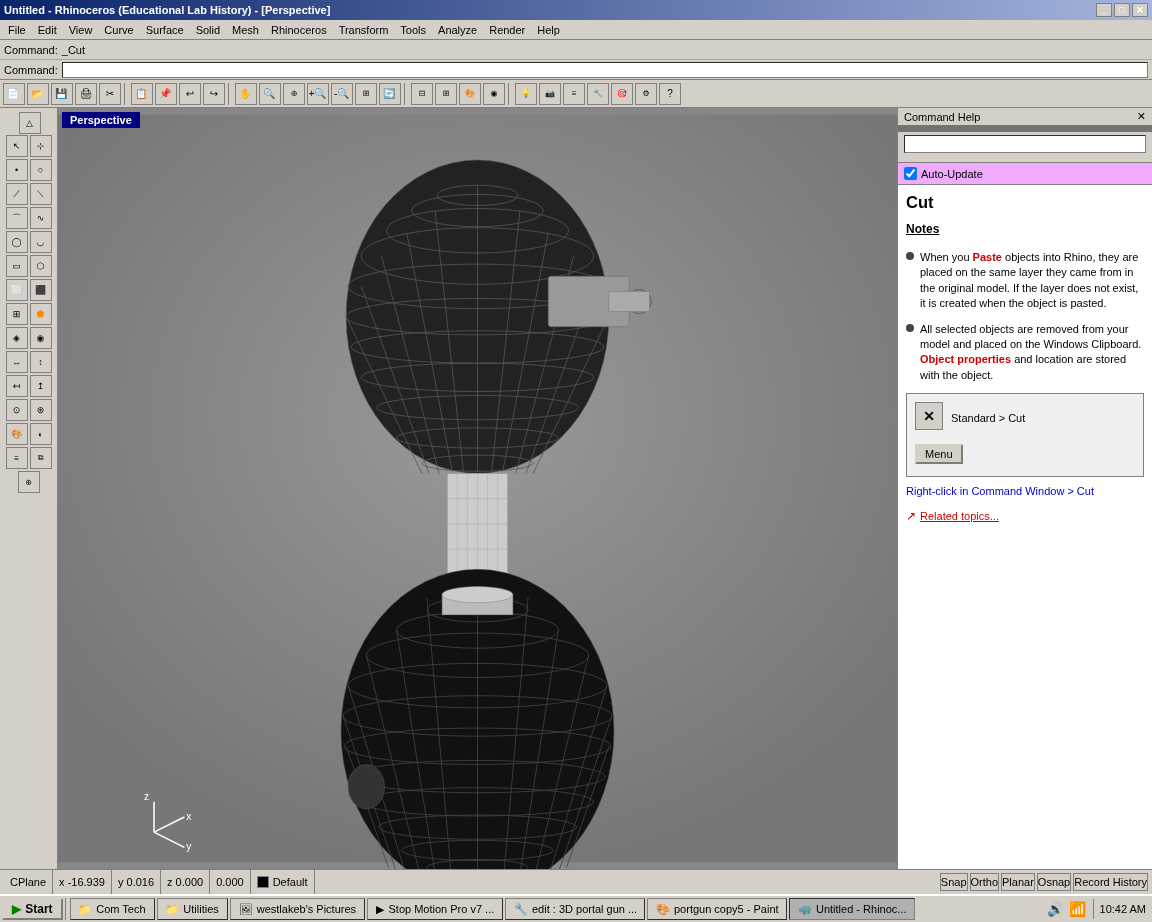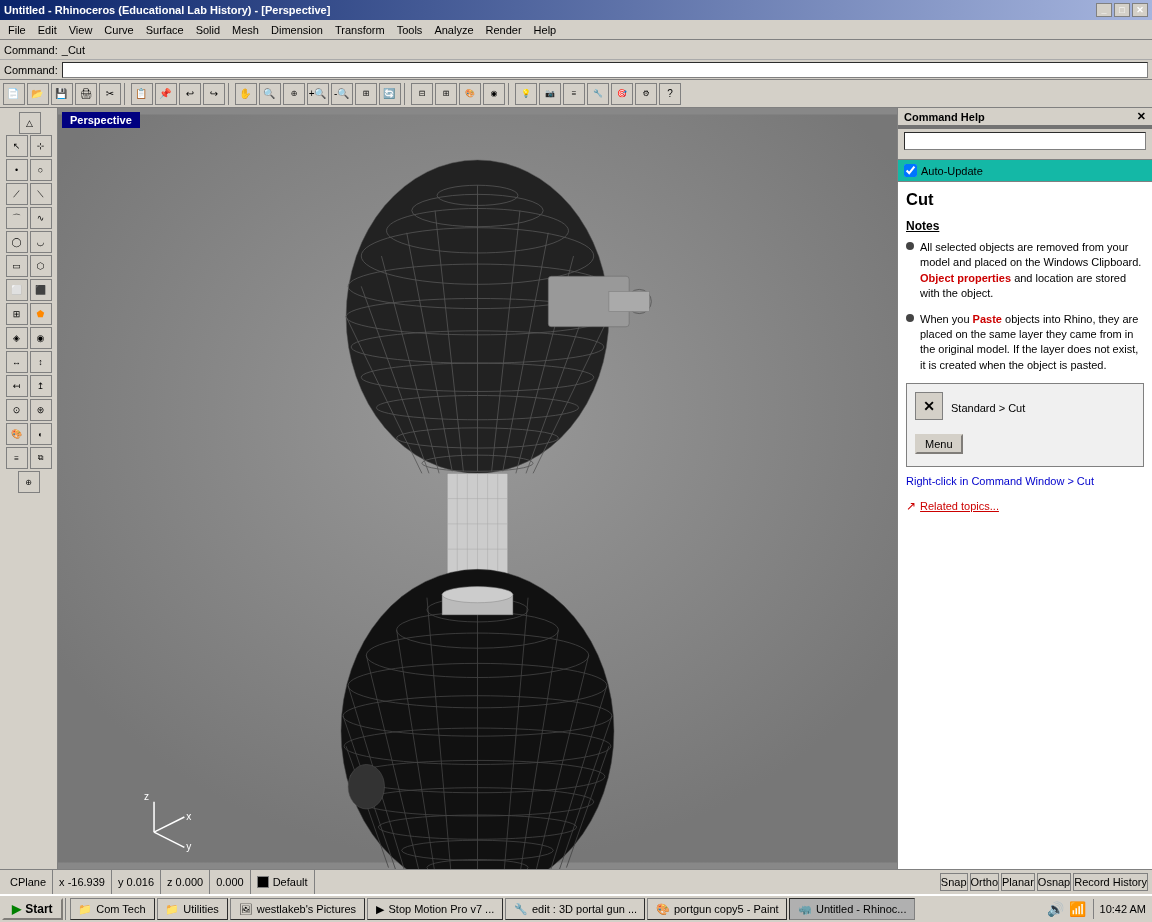--- a/index.html
+++ b/index.html
@@ -133,43 +133,42 @@
     #right-panel {
       width: 255px;
       background: #d4d0c8;
       border-left: 1px solid #808080;
       display: flex;
       flex-direction: column;
       font-size: 11px;
     }
     #cmd-help-header {
       background: #d4d0c8;
-      border-bottom: 4px solid #737373;
+      border-bottom: 7px solid #737373;
       padding: 2px 6px;
       display: flex;
       justify-content: space-between;
       align-items: center;
       font-size: 11px;
-      font-weight: bold;
     }
     #cmd-help-close {
       cursor: pointer;
       font-size: 11px;
     }
     #auto-update-row {
       display: flex;
       align-items: center;
       padding: 4px 6px;
       border-bottom: 1px solid #808080;
-      background: #14b8a6;
+      background: #f0abfc;
     }
     .help-blue { color: #0000cc; }
     .help-bold-red { color: #cc0000; font-weight: bold; }
     .notes-section { margin-top: 10px; }
-    .notes-title { font-weight: bold; font-size: 12px; color: black; margin-bottom: 7px; text-decoration: underline; }
+    .notes-title { font-weight: bold; font-size: 12px; color: black; margin-bottom: 14px; text-decoration: underline; }
     .note-item {
       display: flex;
       margin-bottom: 10px;
       align-items: flex-start;
     }
     .note-bullet {
       width: 8px; height: 8px;
       background: #444;
       border-radius: 50%;
       margin-top: 2px;
@@ -324,21 +323,21 @@
 </div>
 
 <div id="menu-bar">
   <span class="menu-item">File</span>
   <span class="menu-item">Edit</span>
   <span class="menu-item">View</span>
   <span class="menu-item">Curve</span>
   <span class="menu-item">Surface</span>
   <span class="menu-item">Solid</span>
   <span class="menu-item">Mesh</span>
-  <span class="menu-item">Dimension</span>
+  <span class="menu-item">Rhinoceros</span>
   <span class="menu-item">Transform</span>
   <span class="menu-item">Tools</span>
   <span class="menu-item">Analyze</span>
   <span class="menu-item">Render</span>
   <span class="menu-item">Help</span>
 </div>
 
 <div id="command-bar" style="background:#d4d0c8; height:20px; display:flex; align-items:center; padding:0 4px; border-bottom:1px solid #aaa;">
   <span style="margin-right:4px;">Command: </span>
   <span style="color:black;">_Cut</span>
@@ -580,28 +579,28 @@
 
         <h2>Cut</h2>
 
 
         <div class="notes-section">
           <div class="notes-title">Notes</div>
 
           <div class="note-item">
             <div class="note-bullet"></div>
             <div class="note-text">
-              All selected objects are removed from your model and placed on the Windows Clipboard. <span class="help-bold-red">Object properties</span> and location are stored with the object.
+              When you <span class="help-bold-red">Paste</span> objects into Rhino, they are placed on the same layer they came from in the original model. If the layer does not exist, it is created when the object is pasted.
             </div>
           </div>
 
           <div class="note-item">
             <div class="note-bullet"></div>
             <div class="note-text">
-              When you <span class="help-bold-red">Paste</span> objects into Rhino, they are placed on the same layer they came from in the original model. If the layer does not exist, it is created when the object is pasted.
+              All selected objects are removed from your model and placed on the Windows Clipboard. <span class="help-bold-red">Object properties</span> and location are stored with the object.
             </div>
           </div>
         </div>
 
         <div id="icon-section">
           <div style="display:flex; align-items:center; gap:8px; margin-bottom:6px;">
             <div class="icon-box">
               <span style="font-size:14px; font-weight:bold;">✕</span>
             </div>
             <div>

